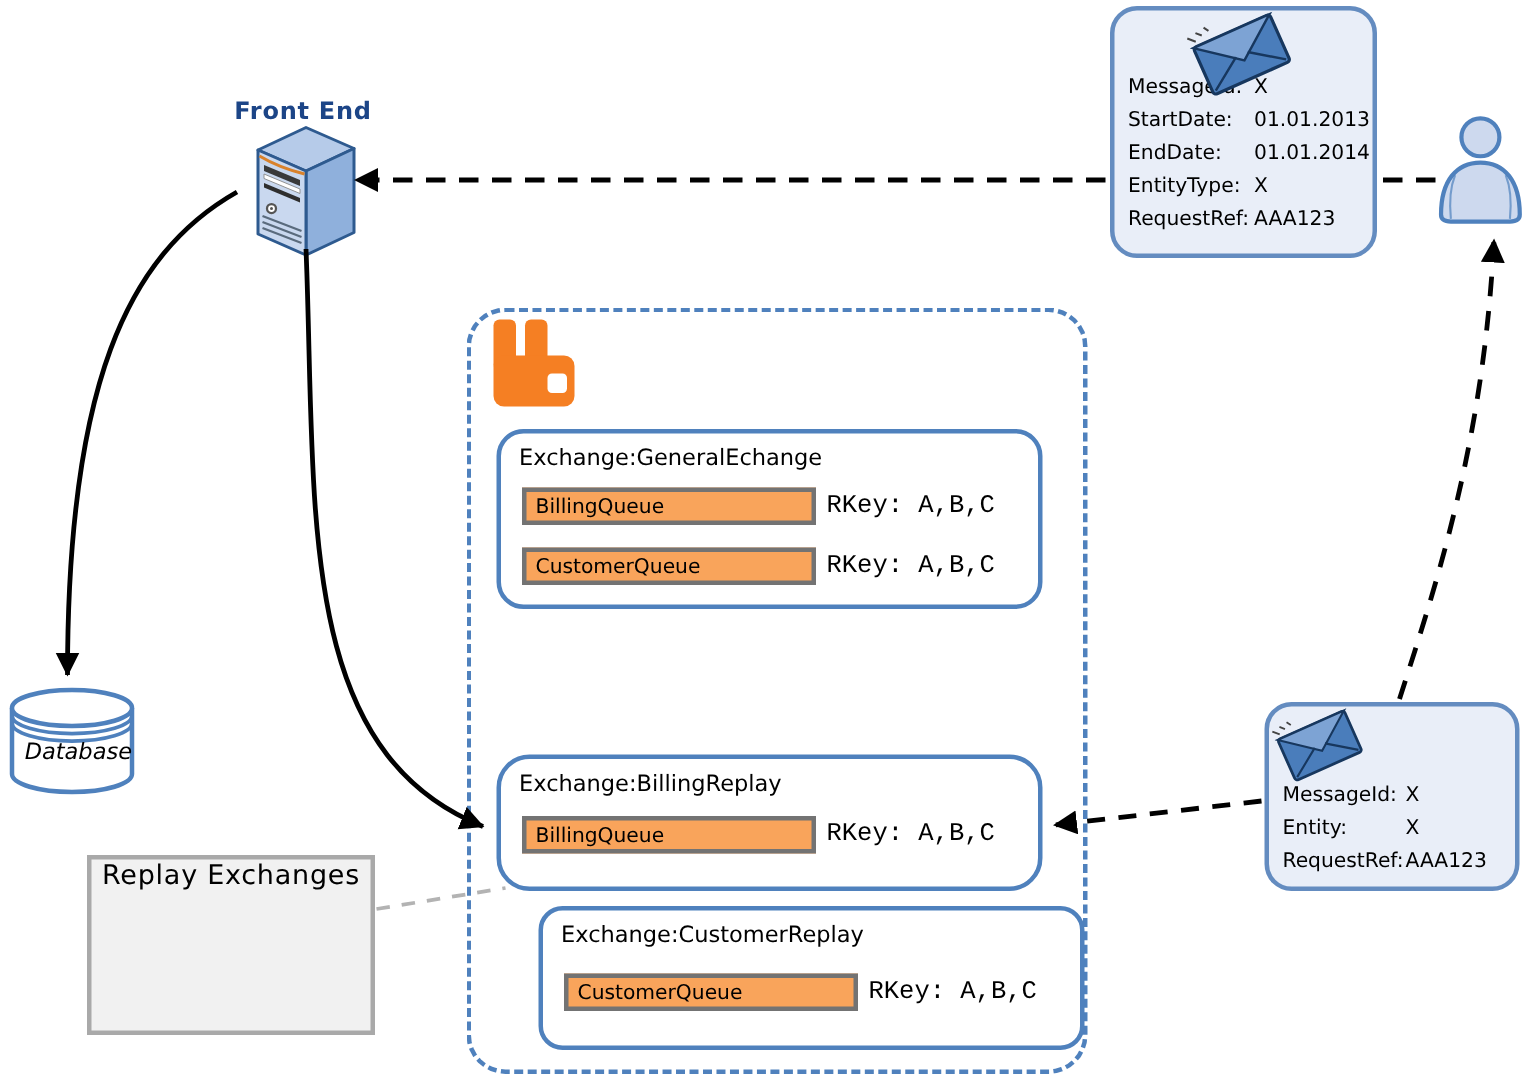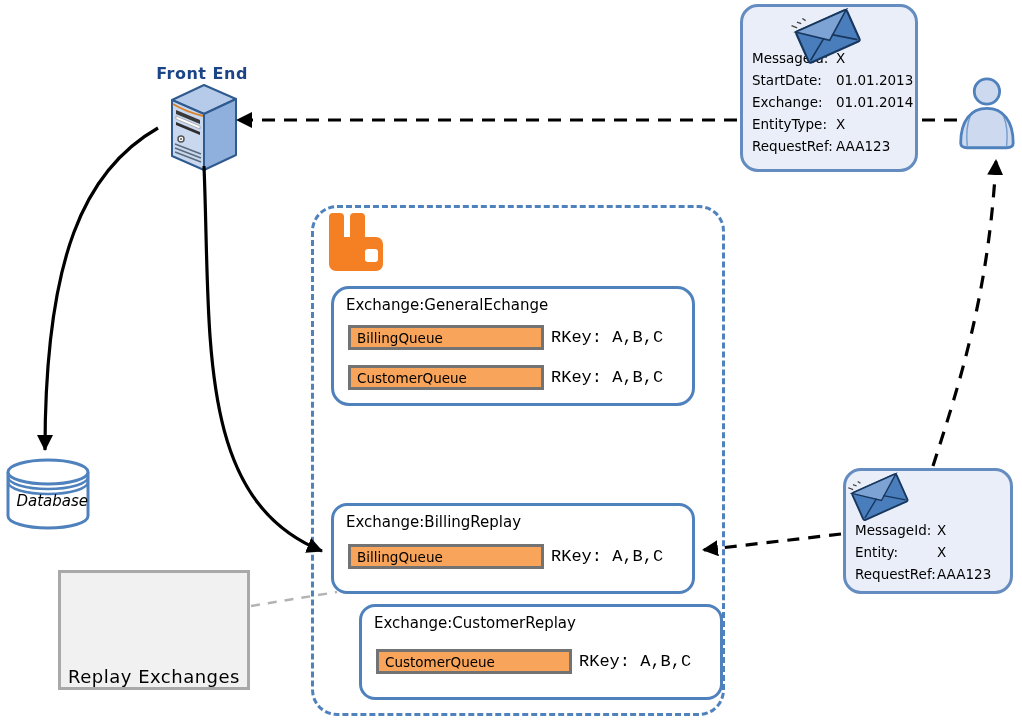--- a/index.html
+++ b/index.html
@@ -33,31 +33,31 @@
 
   
   .broker{left:311px;top:205px;width:408px;height:505px;
     border:3px dashed #4f81bd;border-radius:26px;background:transparent;}
   .rabbit-wrap{left:321px;top:211px;width:68px;height:64px;}
 
   
   .exchange{position:absolute;left:331px;width:358px;background:#fff;
     border:3px solid #4f81bd;border-radius:16px;}
   .ex-general{top:286px;height:114px;border-radius:18px;}
-  .ex-billing{top:503px;height:85px;}
+  .ex-billing{top:503px;height:85px;border-radius:22px;}
   .ex-customer{top:604px;height:90px;margin-left:28px;}
   .ex-title{position:absolute;left:12px;top:7px;font-size:15px;white-space:nowrap;}
   .qrow{position:absolute;left:14px;display:flex;align-items:center;gap:7px;}
   .queue-bar{width:184px;height:19px;background:#f9a45b;border:3px solid #737373;
     display:flex;align-items:center;padding-left:6px;font-size:13.5px;white-space:nowrap;}
   .rkey{font-size:17px;white-space:nowrap;font-family:Liberation Mono, monospace;}
 
   
   .replaybox{left:58px;top:570px;width:186px;height:114px;background:#f1f1f1;
-    border:3px solid #a9a9a9;display:flex;align-items:flex-end;justify-content:center;
+    border:3px solid #a9a9a9;display:flex;align-items:flex-start;justify-content:center;
     font-size:18px;letter-spacing:.5px;}
 
   
   .env-top{left:797px;top:8px;width:62px;height:52px;transform:rotate(-24deg);}
   .env-bottom{left:853px;top:472px;width:54px;height:46px;transform:rotate(-24deg);}
 
   .overlay{position:absolute;left:0;top:0;width:1022px;height:721px;
     pointer-events:none;z-index:6;}
   svg{display:block;width:100%;height:100%;}
 </style>
@@ -96,21 +96,21 @@
     <div class="mrows" style="top:40px;">
       <div class="mrow">
         <span class="mkey">MessageId:</span>
         <span class="mval">X</span>
       </div>
       <div class="mrow">
         <span class="mkey">StartDate:</span>
         <span class="mval">01.01.2013</span>
       </div>
       <div class="mrow">
-        <span class="mkey">Exchange:</span>
+        <span class="mkey">EndDate:</span>
         <span class="mval">01.01.2014</span>
       </div>
       <div class="mrow">
         <span class="mkey">EntityType:</span>
         <span class="mval">X</span>
       </div>
       <div class="mrow">
         <span class="mkey">RequestRef:</span>
         <span class="mval">AAA123</span>
       </div>

